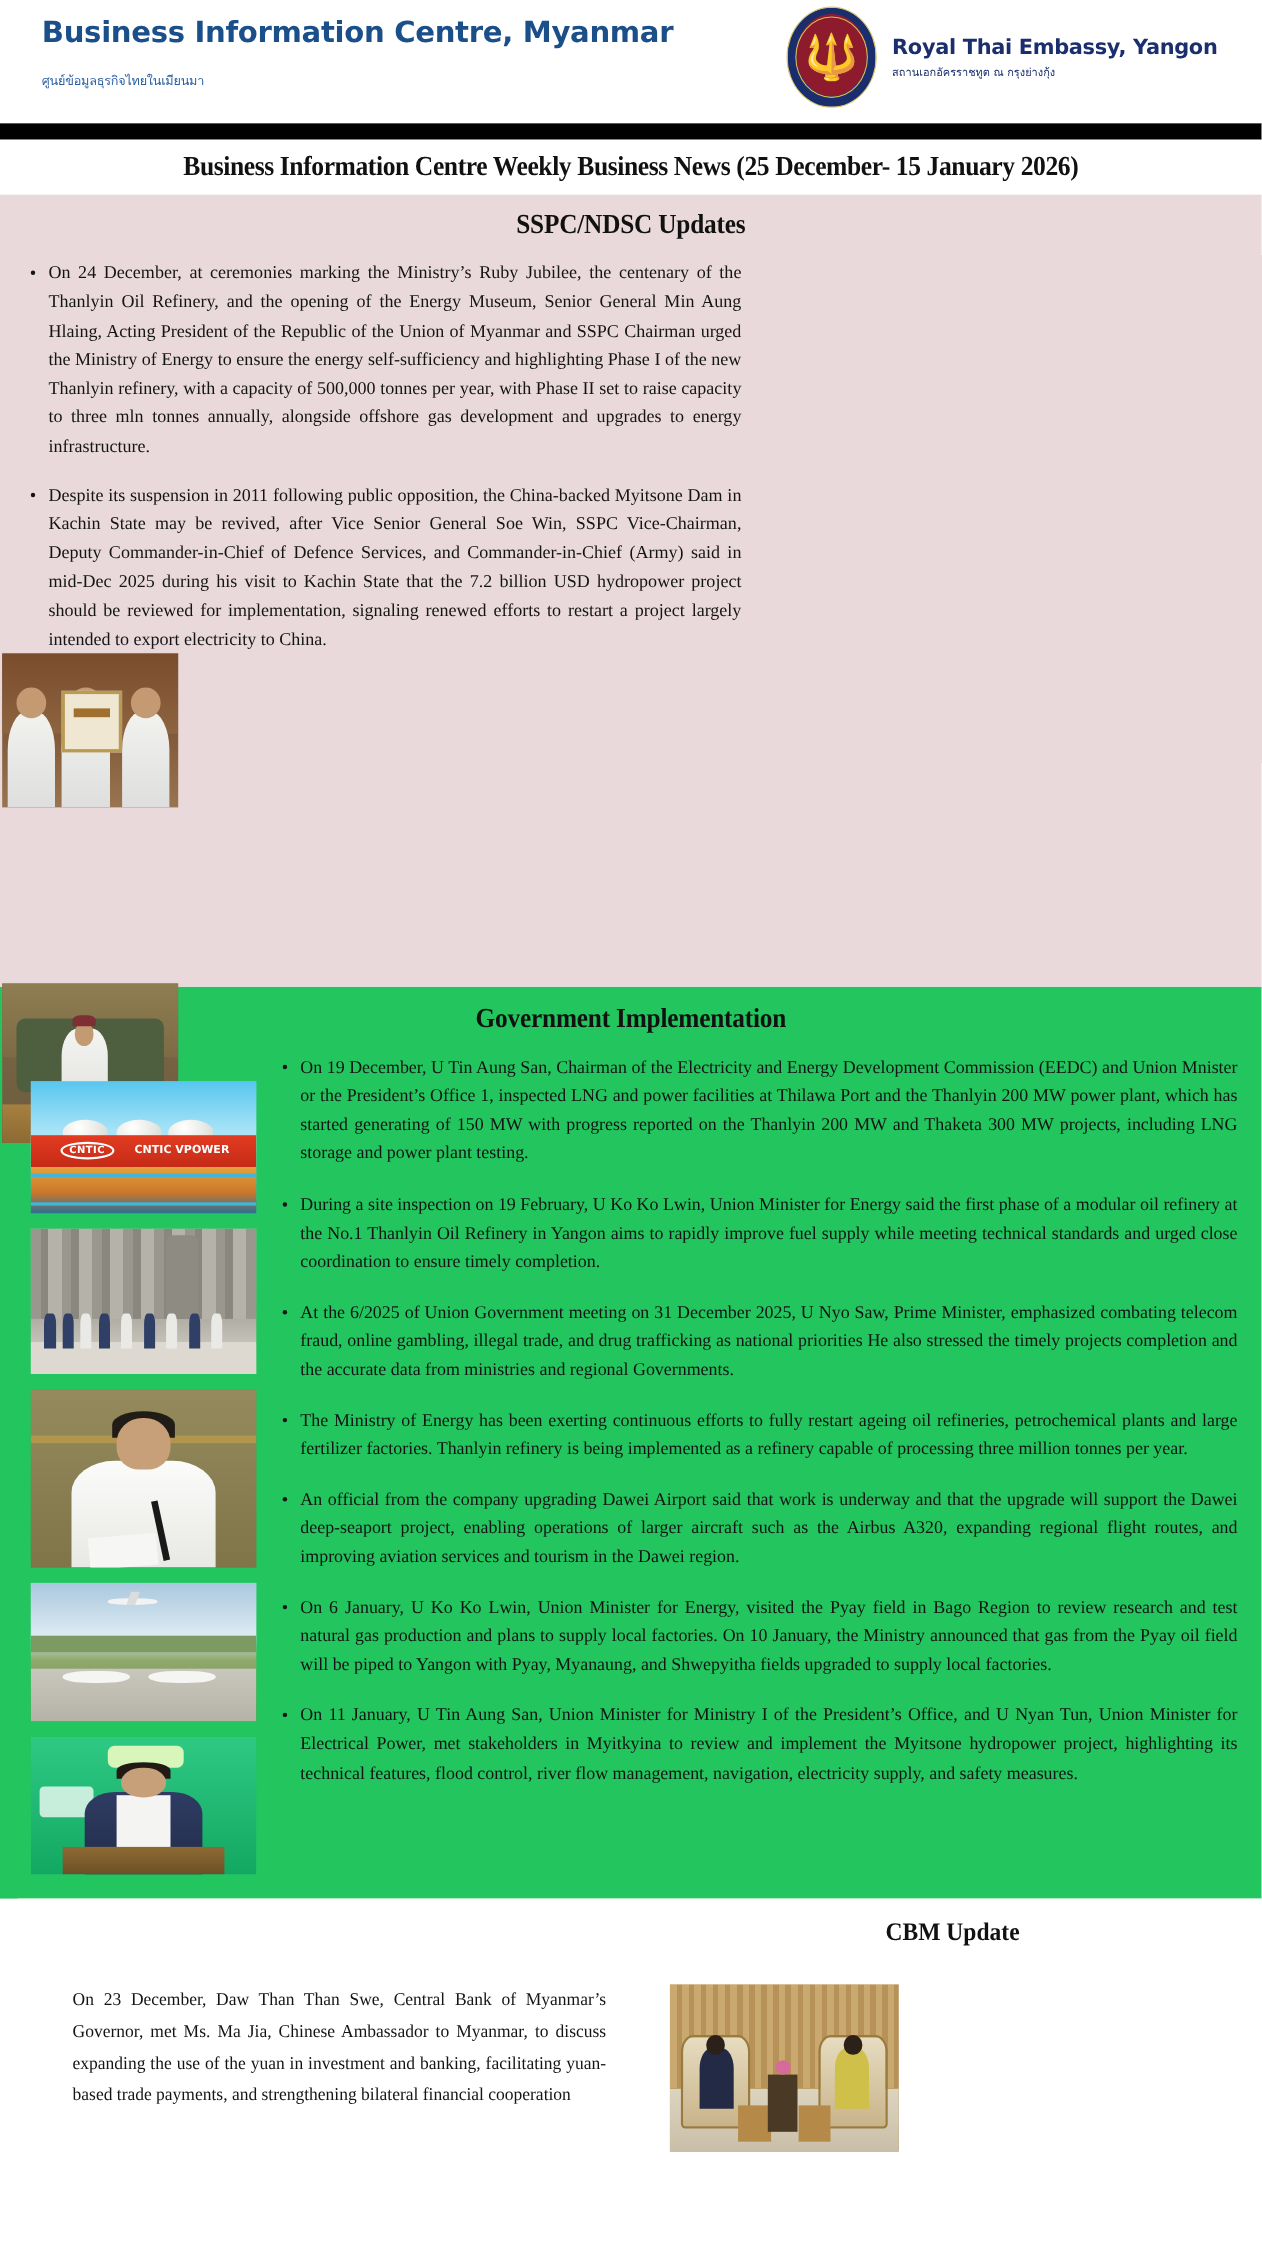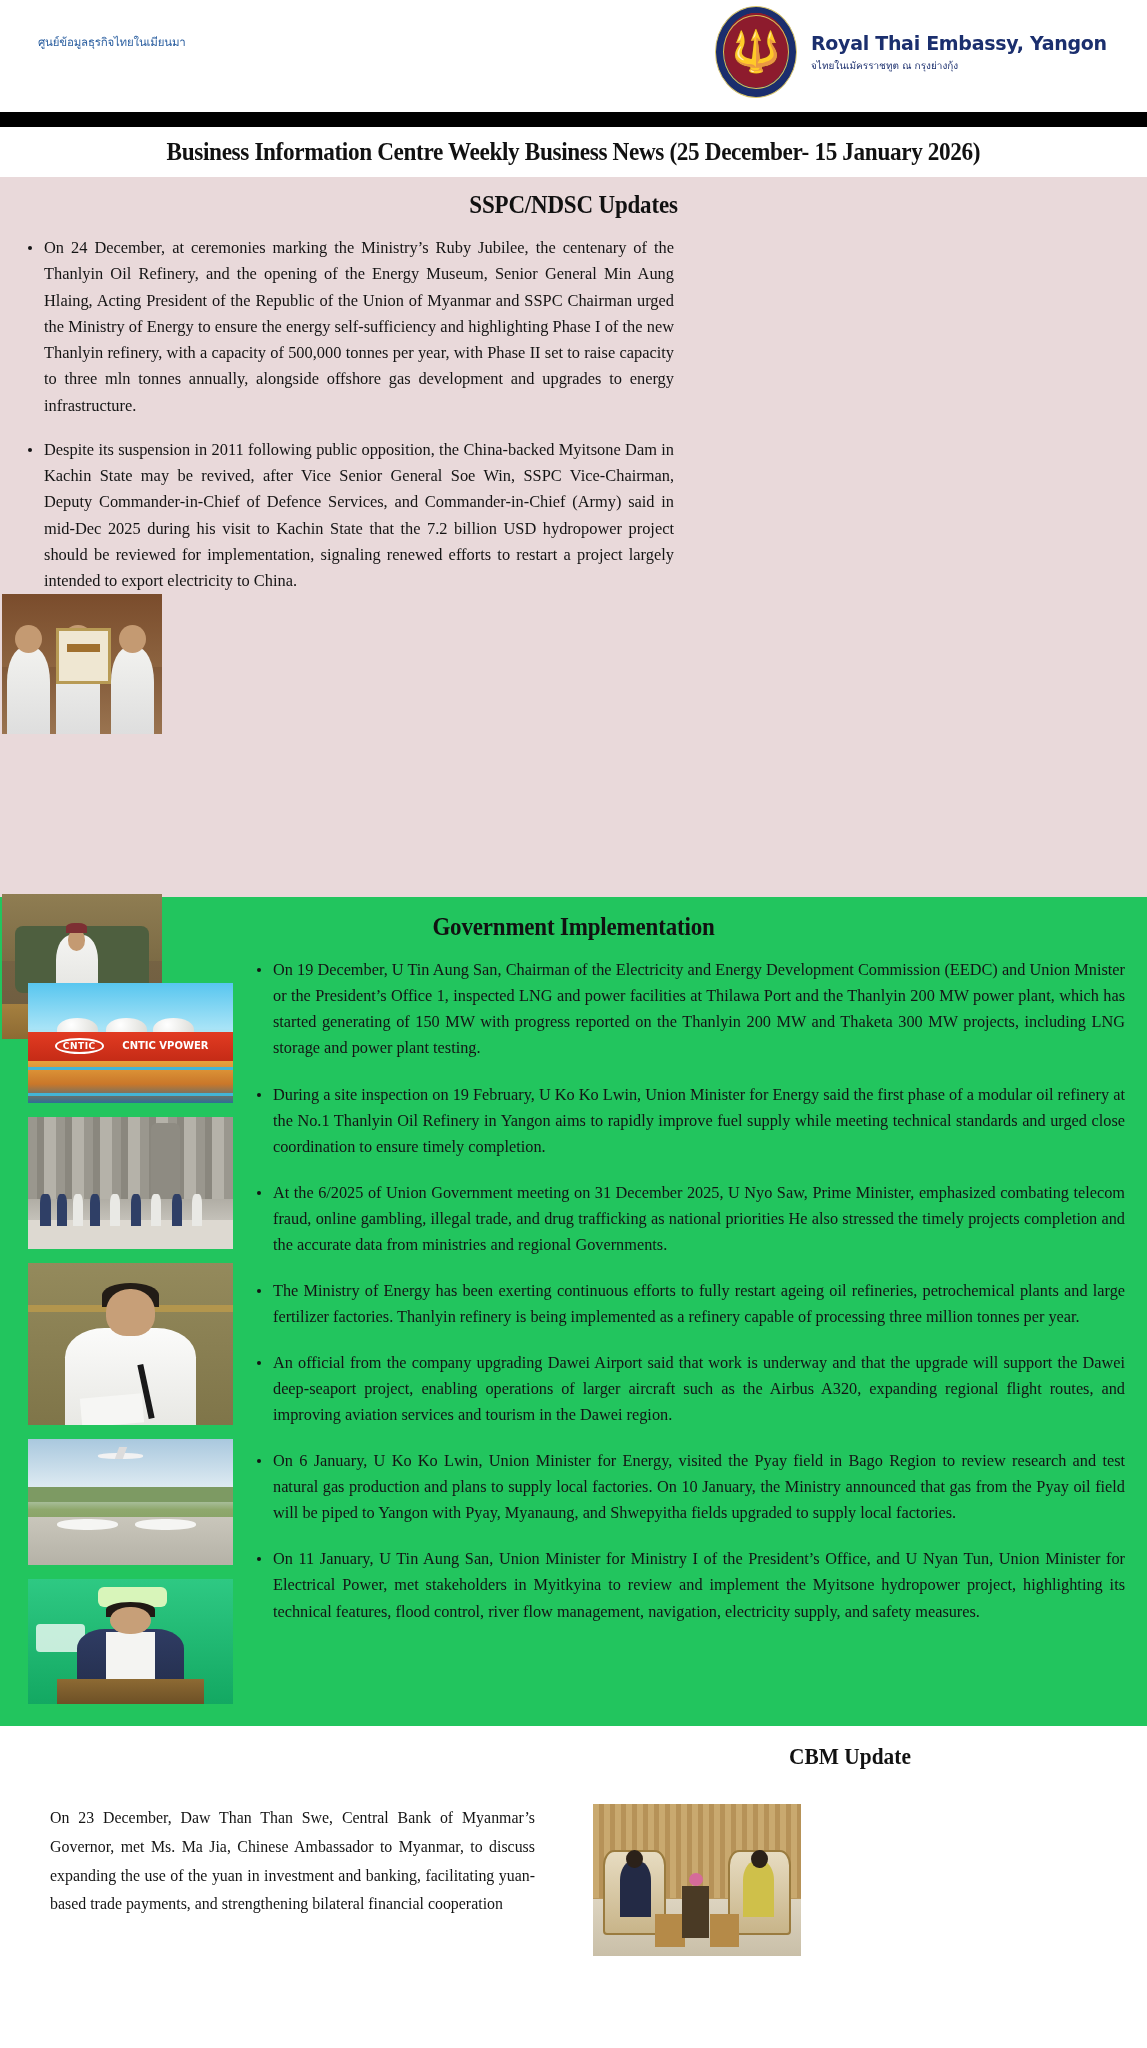--- a/index.html
+++ b/index.html
@@ -172,20 +172,21 @@
   }
   .gov-right { flex:1 1 auto; }
   .gov-right ul.bl > li { margin-bottom:20px; font-size:16.3px; }
 
   
   .section-cbm {
     background:#ffffff;
     padding:16px 0 0 0;
     position:relative;
     height:248px;
+    margin-left:16px;
   }
   .cbm-heading {
     position:absolute;
     left:640px; width:420px;
     top:18px;
     text-align:center;
     font-family:"Liberation Serif", serif;
     font-weight:bold;
     font-size:23px;
     transform:scaleX(0.93);
@@ -360,30 +361,31 @@
   .ph-cbm .stand2 { right:30%; bottom:6%; width:14%; height:22%;
     background:#b58a48; }
   .ph-cbm .flower { left:46%; bottom:46%; width:7%; height:9%;
     background:#d56b9a; border-radius:50%; }
 </style>
 </head>
 <body>
 
 <div class="masthead">
   <div class="bic-block">
+    <div class="bic-title">Business Information Centre, Myanmar</div>
     <div class="bic-sub">ศูนย์ข้อมูลธุรกิจไทยในเมียนมา</div>
   </div>
 
   <div class="embassy-block">
     <div class="seal">
       <div class="seal-garuda">🔱</div>
     </div>
     <div>
       <div class="emb-title">Royal Thai Embassy, Yangon</div>
-      <div class="emb-sub">จไทยในเมัครราชทูต ณ กรุงย่างกุ้ง</div>
+      <div class="emb-sub">สถานเอกอัครราชทูต ณ กรุงย่างกุ้ง</div>
     </div>
   </div>
 </div>
 
 <div class="black-bar"></div>
 
 <div class="main-title-wrap">
   <div class="main-title">Business Information Centre Weekly Business News (25 December- 15 January 2026)</div>
 </div>
 

